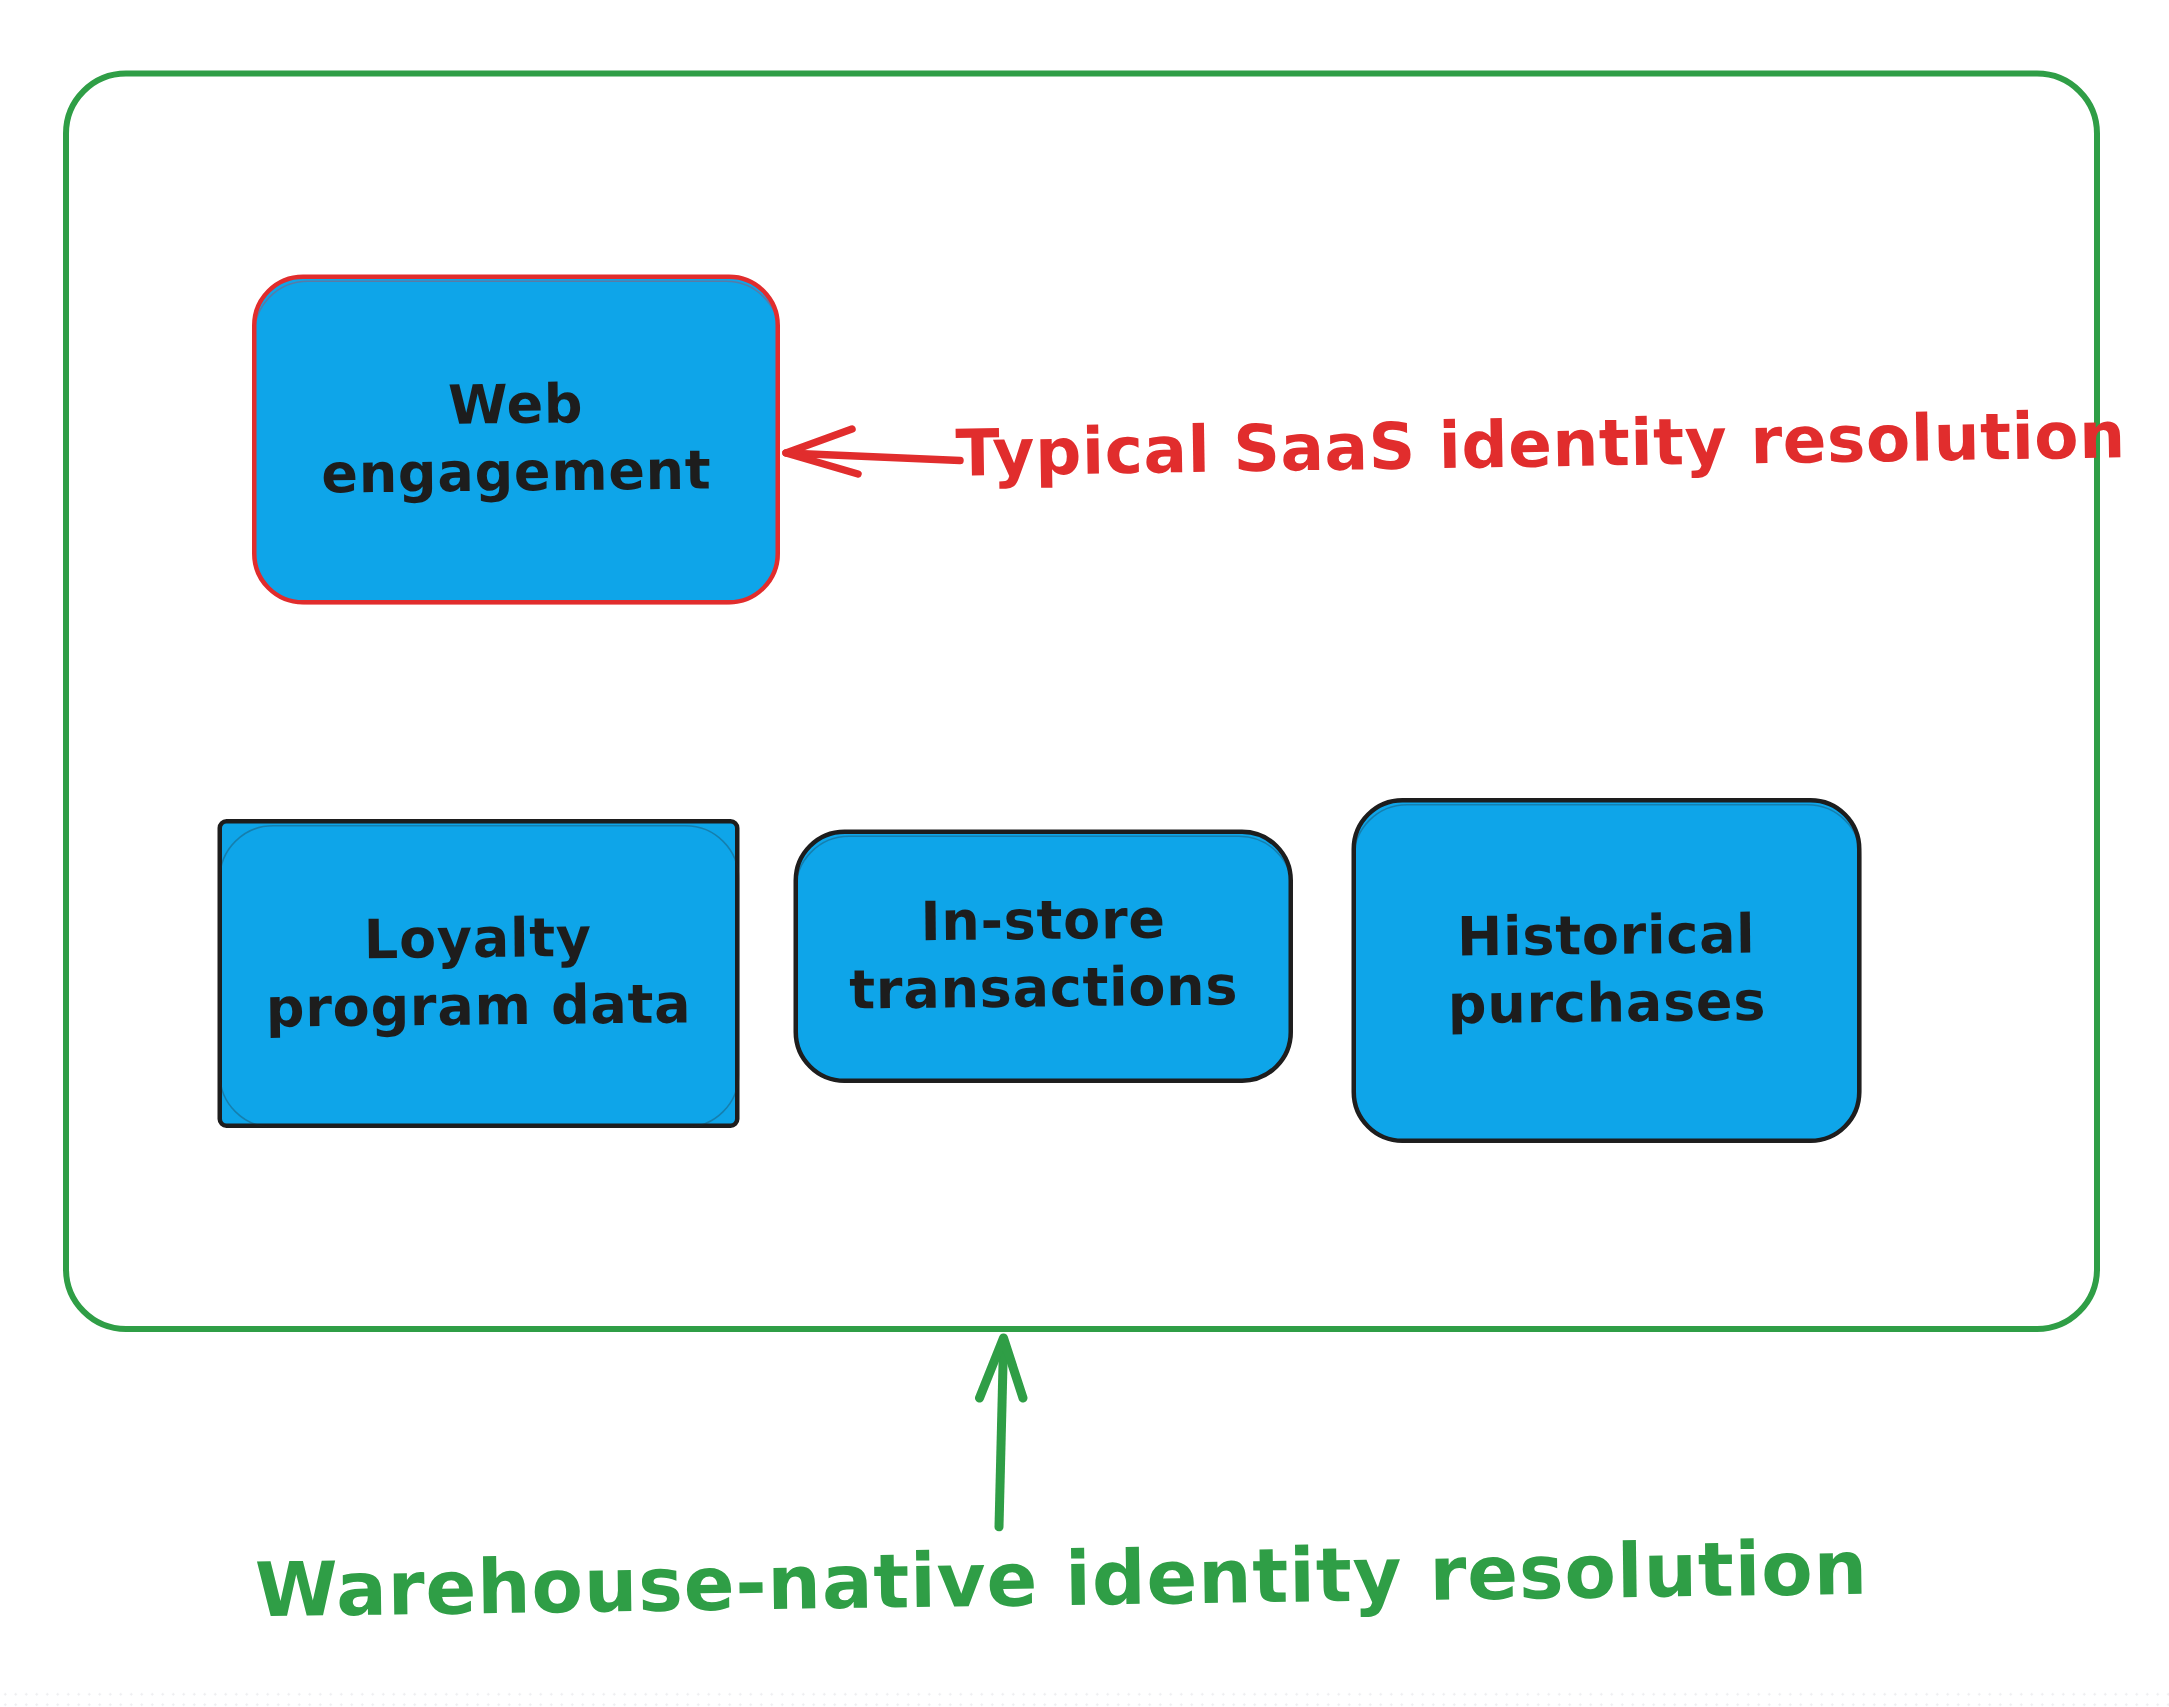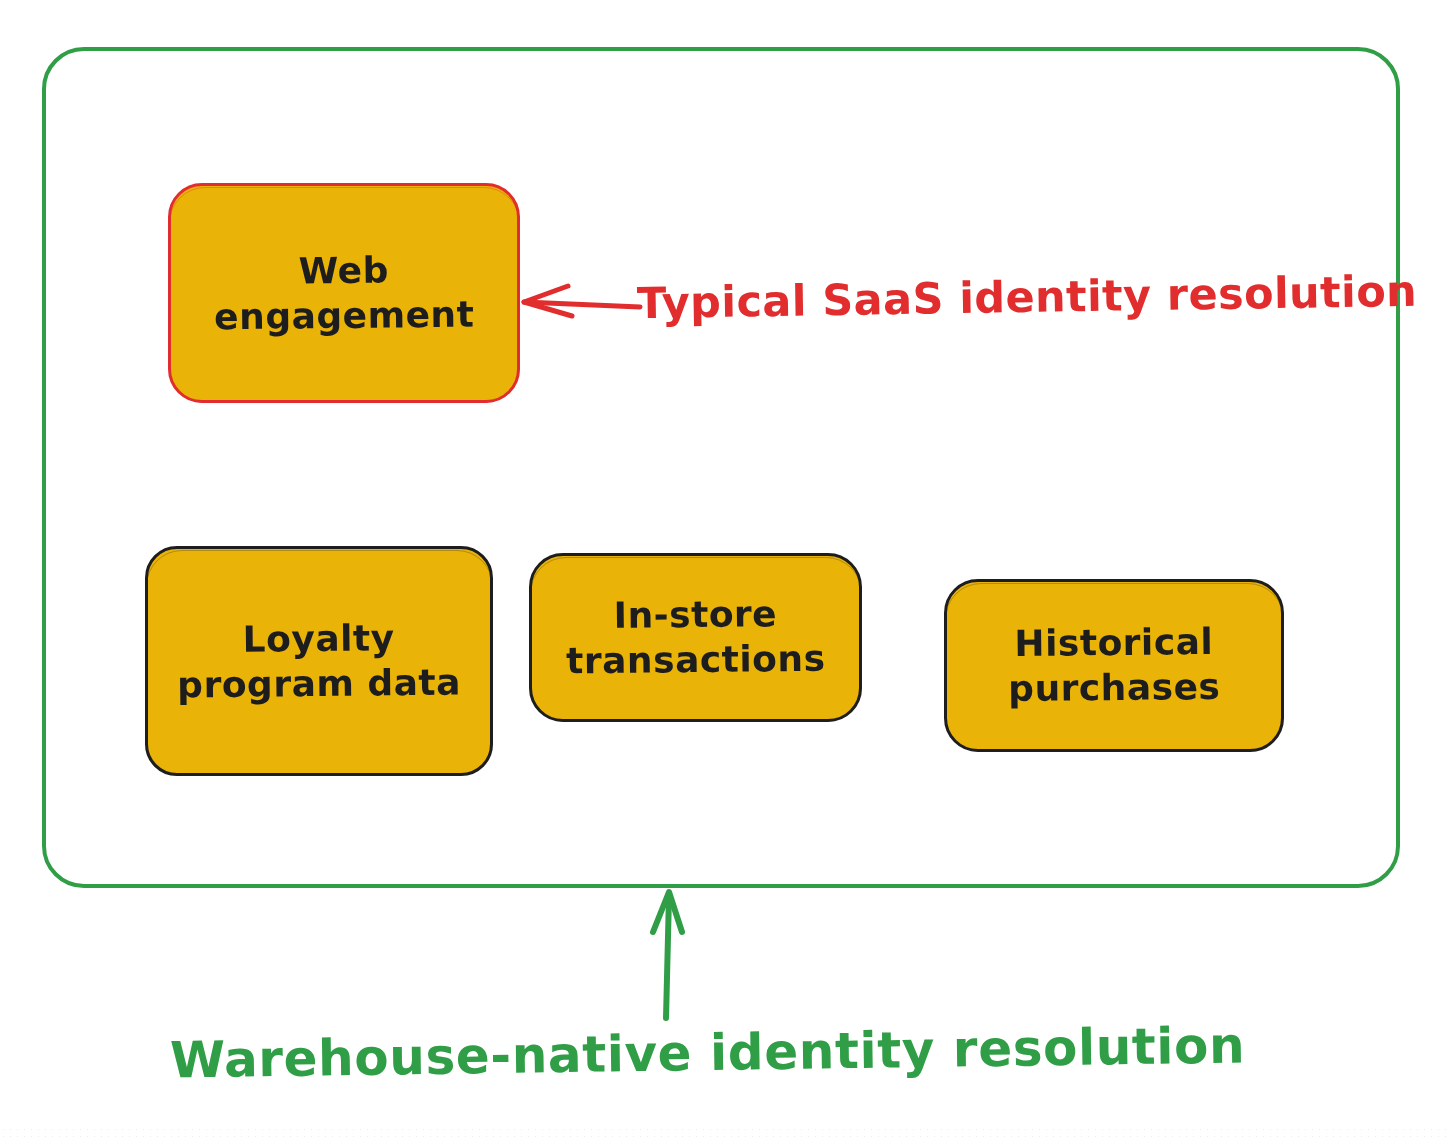--- a/index.html
+++ b/index.html
@@ -38,21 +38,21 @@
   }
 
   
   .node {
     position: absolute;
     box-sizing: border-box;
     display: flex;
     align-items: center;
     justify-content: center;
     text-align: center;
-    background: #eab308;
+    background: #0ea5e9;
   }
 
   .node .node-label {
     font-family: "DejaVu Sans", sans-serif;
     font-weight: 600;
     color: #1d1d1d;
     letter-spacing: 0.5px;
     line-height: 1.26;
     white-space: pre-line;
     transform: rotate(-0.6deg);
@@ -65,44 +65,43 @@
     height: 220px;
     border: 3px solid var(--red, #e12d2d);
     border-radius: 34px;
   }
   .node-web .node-label { font-size: 36px; }
 
   .node-loyalty {
     left: 145px;
     top: 546px;
     width: 348px;
-    height: 230px;
+    height: 206px;
     border: 3px solid #1d1d1d;
-    border-radius: 32px;
+    border-radius: 6px;
   }
   .node-loyalty .node-label { font-size: 36px; }
 
   .node-instore {
     left: 529px;
     top: 553px;
     width: 333px;
     height: 169px;
     border: 3px solid #1d1d1d;
     border-radius: 34px;
   }
   .node-instore .node-label { font-size: 36px; }
 
   .node-historical {
     left: 901px;
-    top: 579px;
+    top: 532px;
     width: 340px;
-    height: 173px;
+    height: 230px;
     border: 3px solid #1d1d1d;
     border-radius: 34px;
-    margin-left: 43px;
   }
   .node-historical .node-label { font-size: 36px; }
 
   
   .node::after {
     content: "";
     position: absolute;
     left: -2px;
     top: 1px;
     right: -3px;

